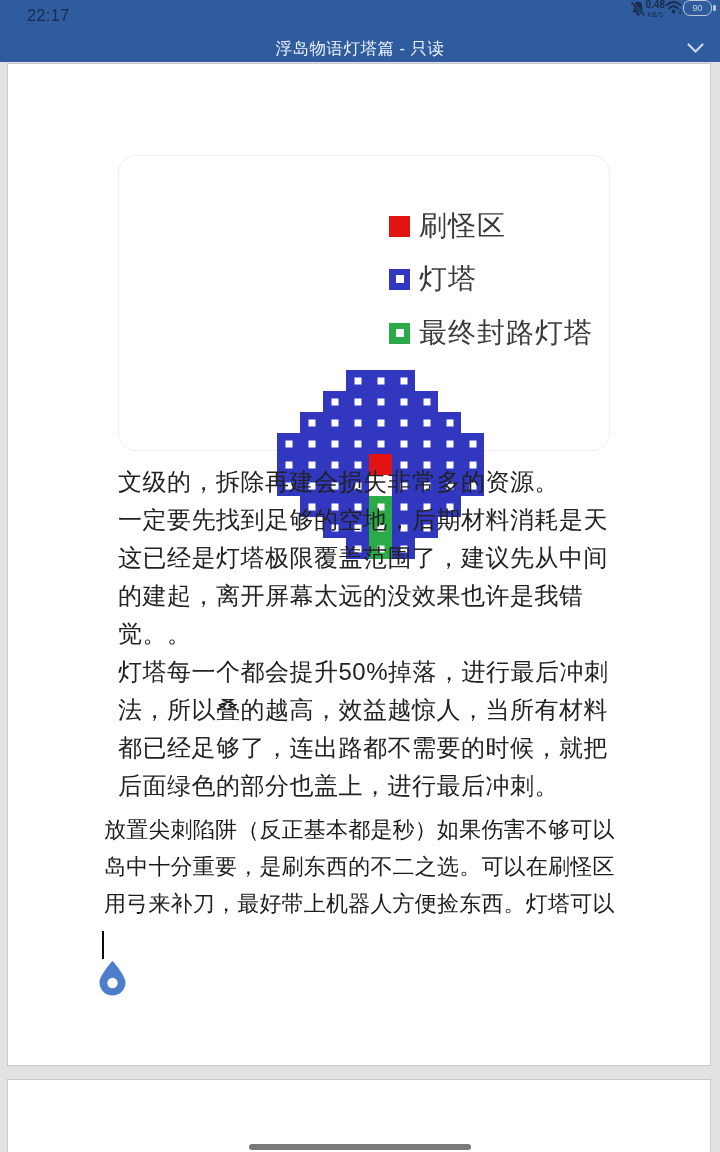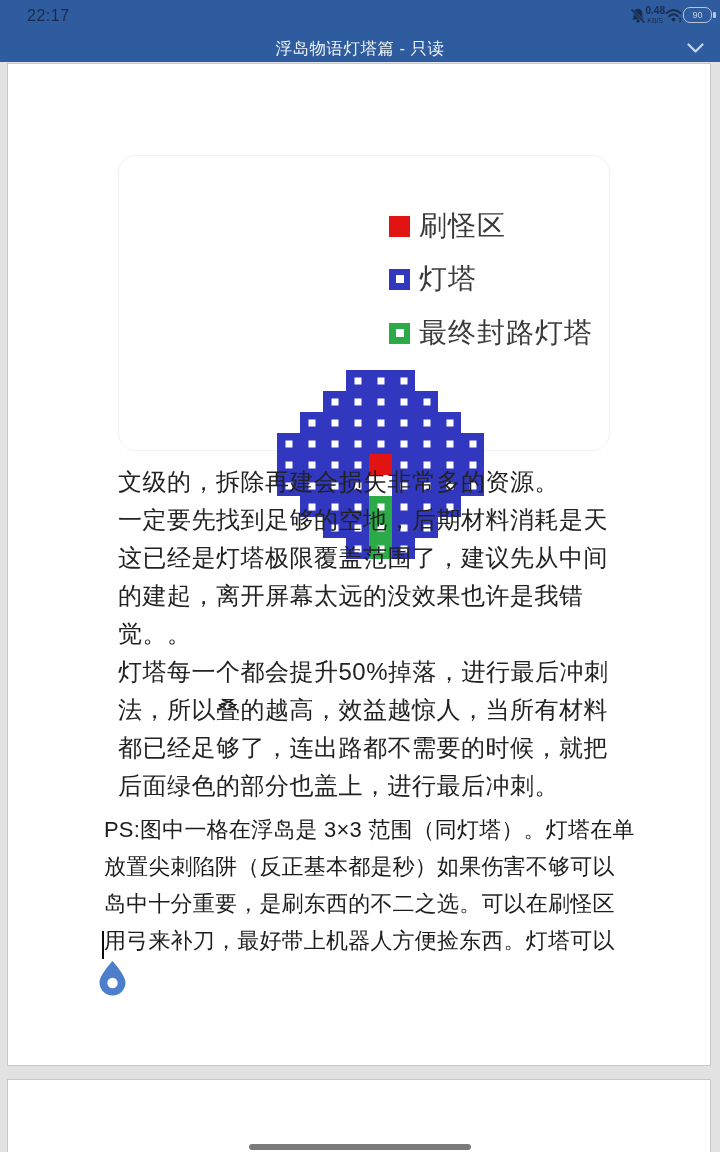--- a/index.html
+++ b/index.html
@@ -5,21 +5,21 @@
   html,body{margin:0;padding:0;background:#000;}
   .screen{
     position:relative;width:720px;height:1152px;overflow:hidden;
     background:#e2e2e2;
     font-family:"Liberation Sans",sans-serif;
     -webkit-font-smoothing:antialiased;
   }
   
   .statusbar{position:absolute;left:0;top:0;width:720px;height:30px;background:#2e5c9e;z-index:5;}
   .status-time{position:absolute;left:27px;top:7px;font-size:16px;font-weight:500;color:#1b2b4c;letter-spacing:.5px;}
-  .status-right{position:absolute;right:8px;top:0;height:30px;display:flex;align-items:center;}
+  .status-right{position:absolute;right:8px;top:0;height:30px;display:flex;align-items:flex-start;}
   .speed{display:flex;flex-direction:column;align-items:center;color:#1b2b4c;line-height:1;}
   .speed .v{font-size:10px;font-weight:700;}
   .speed .u{font-size:7px;margin-top:1px;}
   .battery{position:relative;width:27px;height:14px;border:1.5px solid #b9c6d6;border-radius:7px;
     display:flex;align-items:center;justify-content:center;}
   .battery span{font-size:9px;color:#c5d0df;line-height:1;}
   .battery::after{content:"";position:absolute;right:-4.5px;top:50%;transform:translateY(-50%);
     width:2.5px;height:6px;background:#b9c6d6;border-radius:1px;}
   .titlebar{position:absolute;left:0;top:30px;width:720px;height:32px;background:#2e5c9e;z-index:5;}
   .doc-title{position:absolute;left:0;top:8px;width:100%;text-align:center;
@@ -200,21 +200,20 @@
       <div class="t-line">一定要先找到足够的空地，后期材料消耗是天</div>
       <div class="t-line">这已经是灯塔极限覆盖范围了，建议先从中间</div>
       <div class="t-line">的建起，离开屏幕太远的没效果也许是我错</div>
       <div class="t-line">觉。。</div>
       <div class="t-line">灯塔每一个都会提升50%掉落，进行最后冲刺</div>
       <div class="t-line">法，所以叠的越高，效益越惊人，当所有材料</div>
       <div class="t-line">都已经足够了，连出路都不需要的时候，就把</div>
       <div class="t-line">后面绿色的部分也盖上，进行最后冲刺。</div>
     </div>
   <div class="ps-text" id="psText">
-      <div class="t-line">PS:图中一格在浮岛是 3×3 范围（同灯塔）。灯塔在单</div>
       <div class="t-line">放置尖刺陷阱（反正基本都是秒）如果伤害不够可以</div>
       <div class="t-line">岛中十分重要，是刷东西的不二之选。可以在刷怪区</div>
       <div class="t-line">用弓来补刀，最好带上机器人方便捡东西。灯塔可以</div>
     </div>
 
   <div class="text-cursor"></div>
   <svg class="drop-handle" width="27" height="35" viewBox="0 0 27 35">
     <path d="M13.5 0 C13.5 0 0.5 14 0.5 21.5 A13 13 0 1 0 26.5 21.5 C26.5 14 13.5 0 13.5 0 Z" fill="#4d7ecb"></path>
     <circle cx="13.5" cy="22" r="5.2" fill="#ffffff"></circle>
   </svg>

